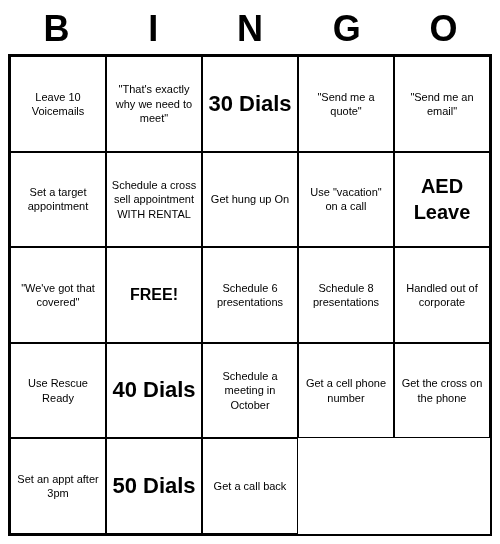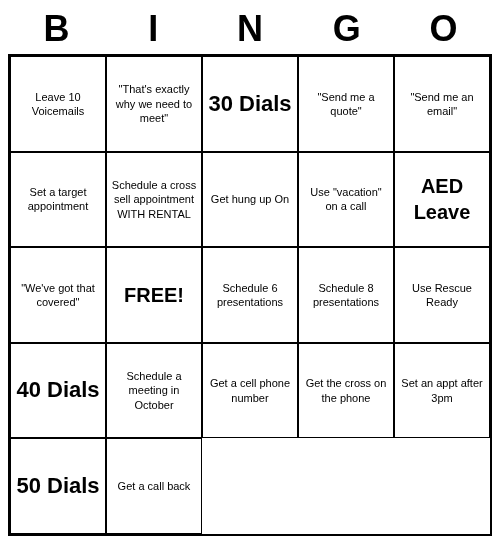--- a/index.html
+++ b/index.html
@@ -56,21 +56,21 @@
       min-height: 88px;
       color: #000;
     }
 
     .bingo-cell.large-text {
       font-size: 22px;
       font-weight: bold;
     }
 
     .bingo-cell.free {
-      font-size: 20px;
+      font-size: 16px;
       font-weight: bold;
     }
 
     .bingo-cell.aed {
       font-size: 20px;
       font-weight: bold;
     }
   </style>
 </head>
 <body>
@@ -91,20 +91,21 @@
     <div class="bingo-cell">"Send me an email"</div>
     <div class="bingo-cell">Set a target appointment</div>
     <div class="bingo-cell">Schedule a cross sell appointment WITH RENTAL</div>
     <div class="bingo-cell">Get hung up On</div>
     <div class="bingo-cell">Use "vacation" on a call</div>
     <div class="bingo-cell aed">AED Leave</div>
     <div class="bingo-cell">"We've got that covered"</div>
     <div class="bingo-cell free">FREE!</div>
     <div class="bingo-cell">Schedule 6 presentations</div>
     <div class="bingo-cell">Schedule 8 presentations</div>
+    <div class="bingo-cell">Handled out of corporate</div>
     <div class="bingo-cell">Use Rescue Ready</div>
     <div class="bingo-cell large-text">40 Dials</div>
     <div class="bingo-cell">Schedule a meeting in October</div>
     <div class="bingo-cell">Get a cell phone number</div>
     <div class="bingo-cell">Get the cross on the phone</div>
     <div class="bingo-cell">Set an appt after 3pm</div>
     <div class="bingo-cell large-text">50 Dials</div>
     <div class="bingo-cell">Get a call back</div>
   </div>
 

